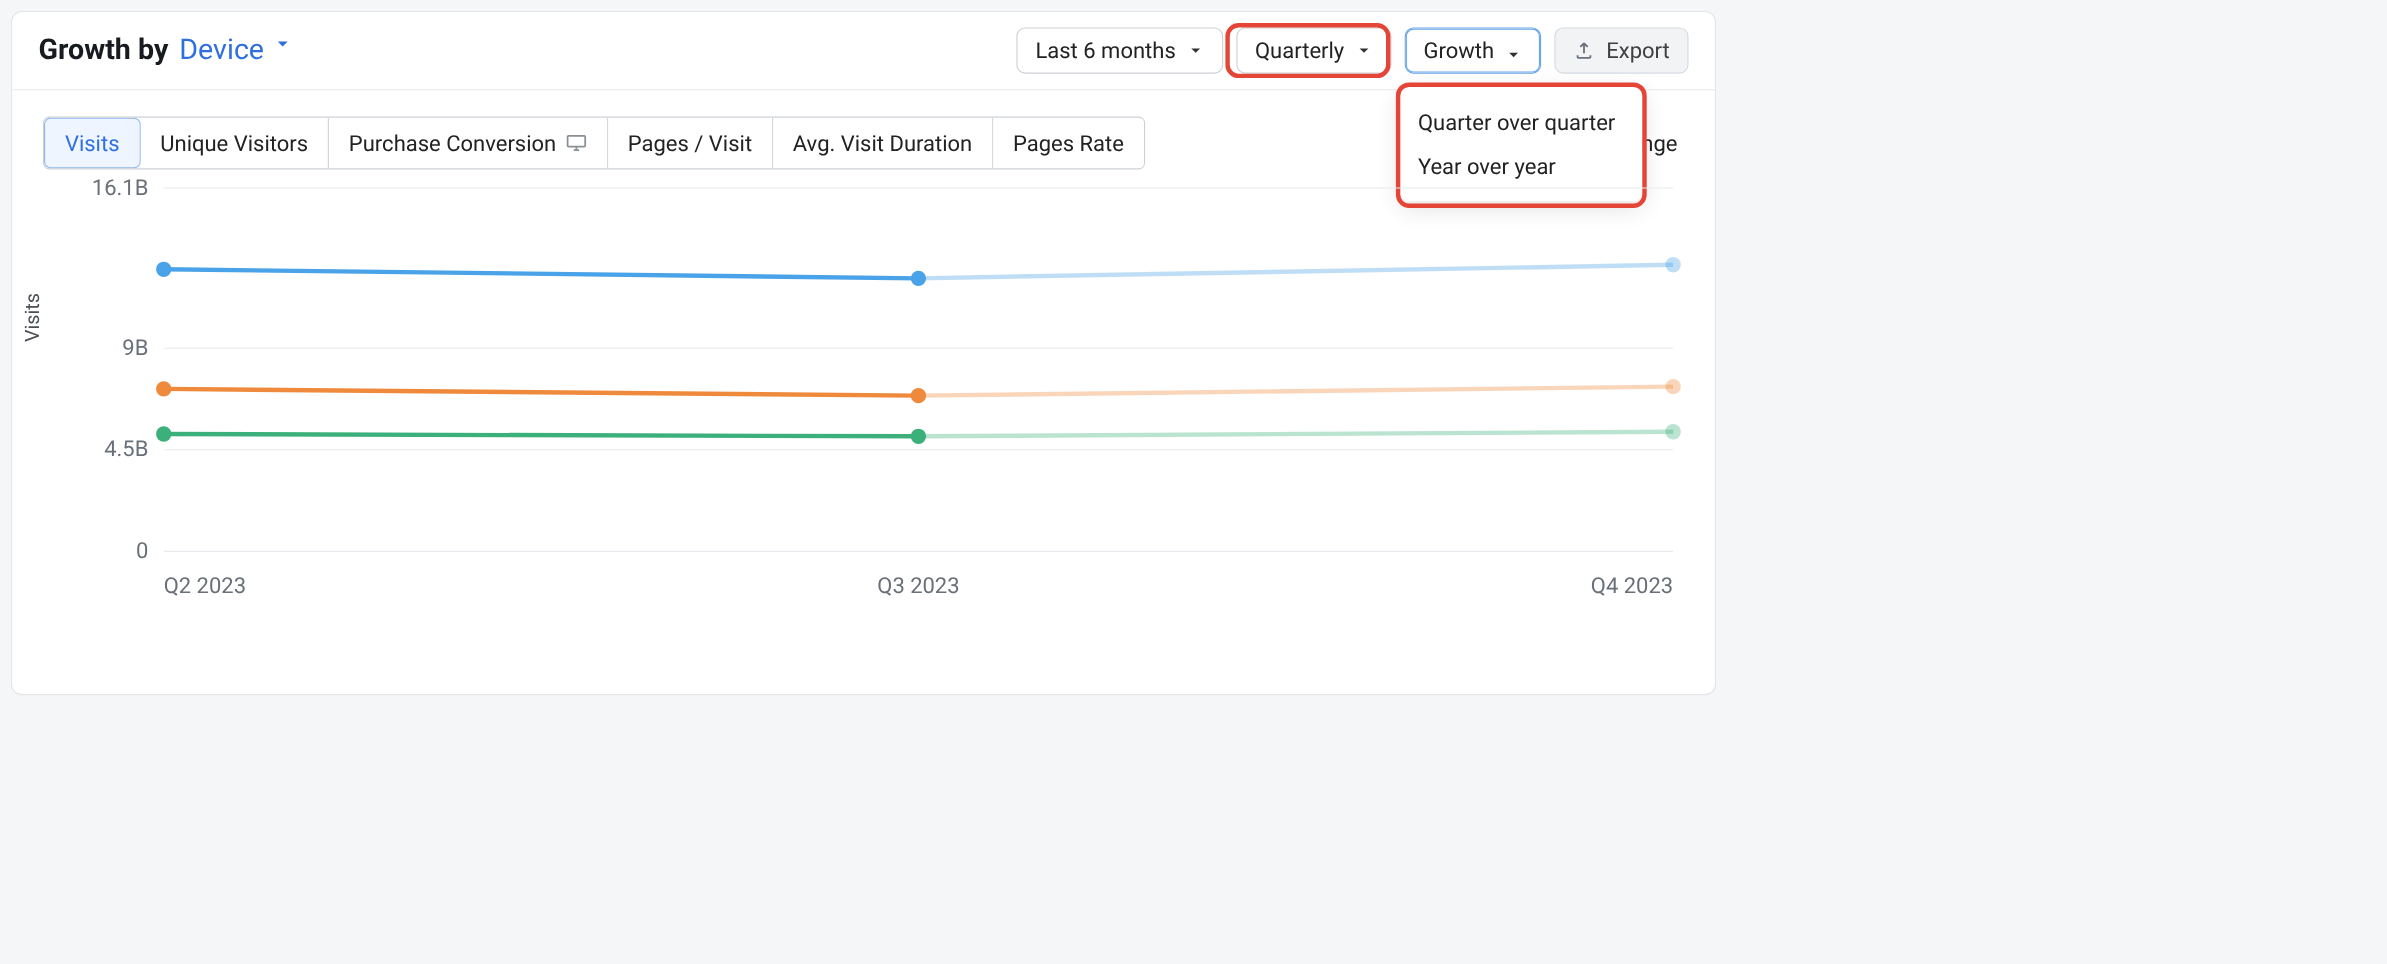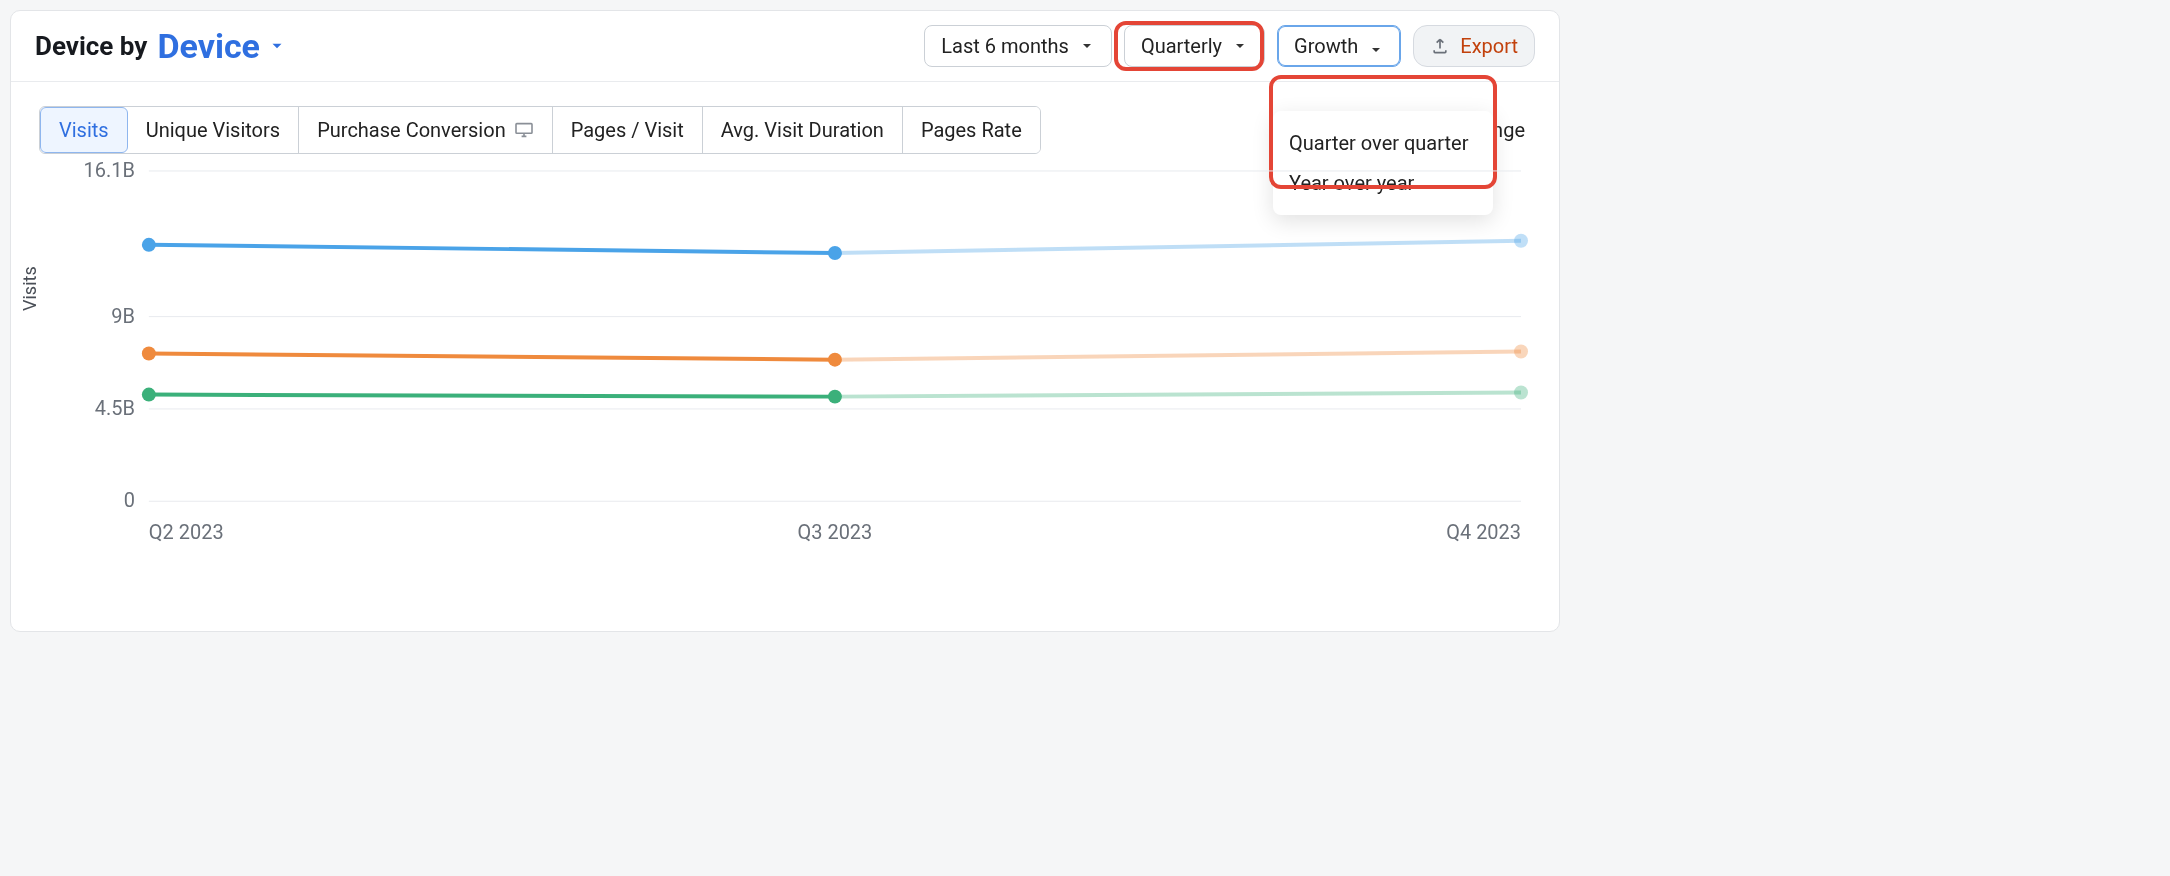--- a/index.html
+++ b/index.html
@@ -21,57 +21,56 @@
   }
   .topbar {
     display:flex;
     align-items:center;
     justify-content:space-between;
     padding:14px 24px;
     border-bottom:1px solid #e9ebee;
   }
   .title-wrap { display:flex; align-items:center; gap:10px; }
   .title-static { font-size:26px; font-weight:700; color:#171a1f; }
-  .title-link { font-size:34px; font-weight:700; color:#2f6fe0; display:flex; align-items:center; gap:8px; cursor:pointer;}
+  .title-link { font-size:26px; font-weight:400; color:#2f6fe0; display:flex; align-items:flex-start; gap:8px; cursor:pointer;}
   .title-link svg { width:18px; height:18px; fill:#2f6fe0; }
   .controls { display:flex; align-items:center; gap:12px; }
   .btn {
     border:1px solid #cbd0d6;
     background:#fff;
     border-radius:8px;
     padding:8px 16px;
     font-size:20px;
     color:#222;
     display:flex;
     align-items:center;
     gap:10px;
     cursor:pointer;
   }
   .btn svg.caret { width:16px; height:16px; fill:#333;}
-  .btn.export { background:#f1f3f5; color:#c2410c; border-color:#d6dae0;border-radius:14px;}
+  .btn.export { background:#f1f3f5; color:#404040; border-color:#d6dae0;}
   .btn.export svg { width:20px; height:20px; stroke:#6a7079; fill:none; stroke-width:2;}
   .red-ring {
     position:absolute;
     border:4px solid #e44536;
     border-radius:12px;
     pointer-events:none;
   }
   .ring-quarterly { top:10px; left:1103px; width:150px; height:50px; }
   .ring-popover  { top:64px; left:1258px; width:228px; height:114px; }
   .popover {
     position:absolute;
     top:68px; left:1262px;
     width:220px;
     background:#fff;
     border-radius:8px;
     padding:12px 16px;
     box-shadow:0 6px 22px rgba(0,0,0,0.12);
     font-size:20px;
     color:#222;
-    margin-top:32px;
   }
   .popover .opt { padding:8px 0; cursor:pointer;}
   .tabs-row {
     display:flex;
     justify-content:space-between;
     align-items:center;
     padding:24px 28px 0 28px;
   }
   .tabs {
     display:flex;
@@ -117,21 +116,21 @@
   }
   .blue-accent { border-color:#6aa6ea; box-shadow:0 0 0 1px #6aa6ea inset;align-items:flex-end;}
 </style>
 </head>
 <body>
 
 <div class="panel">
 
   <div class="topbar">
     <div class="title-wrap">
-      <span class="title-static">Device by</span>
+      <span class="title-static">Growth by</span>
       <span class="title-link">
         <span>Device</span>
         <svg viewBox="0 0 24 24">
             <path d="M6 9l6 6 6-6z"></path>
           </svg>
       </span>
     </div>
     <div class="controls">
       <div class="btn">
         <span>Last 6 months</span>

